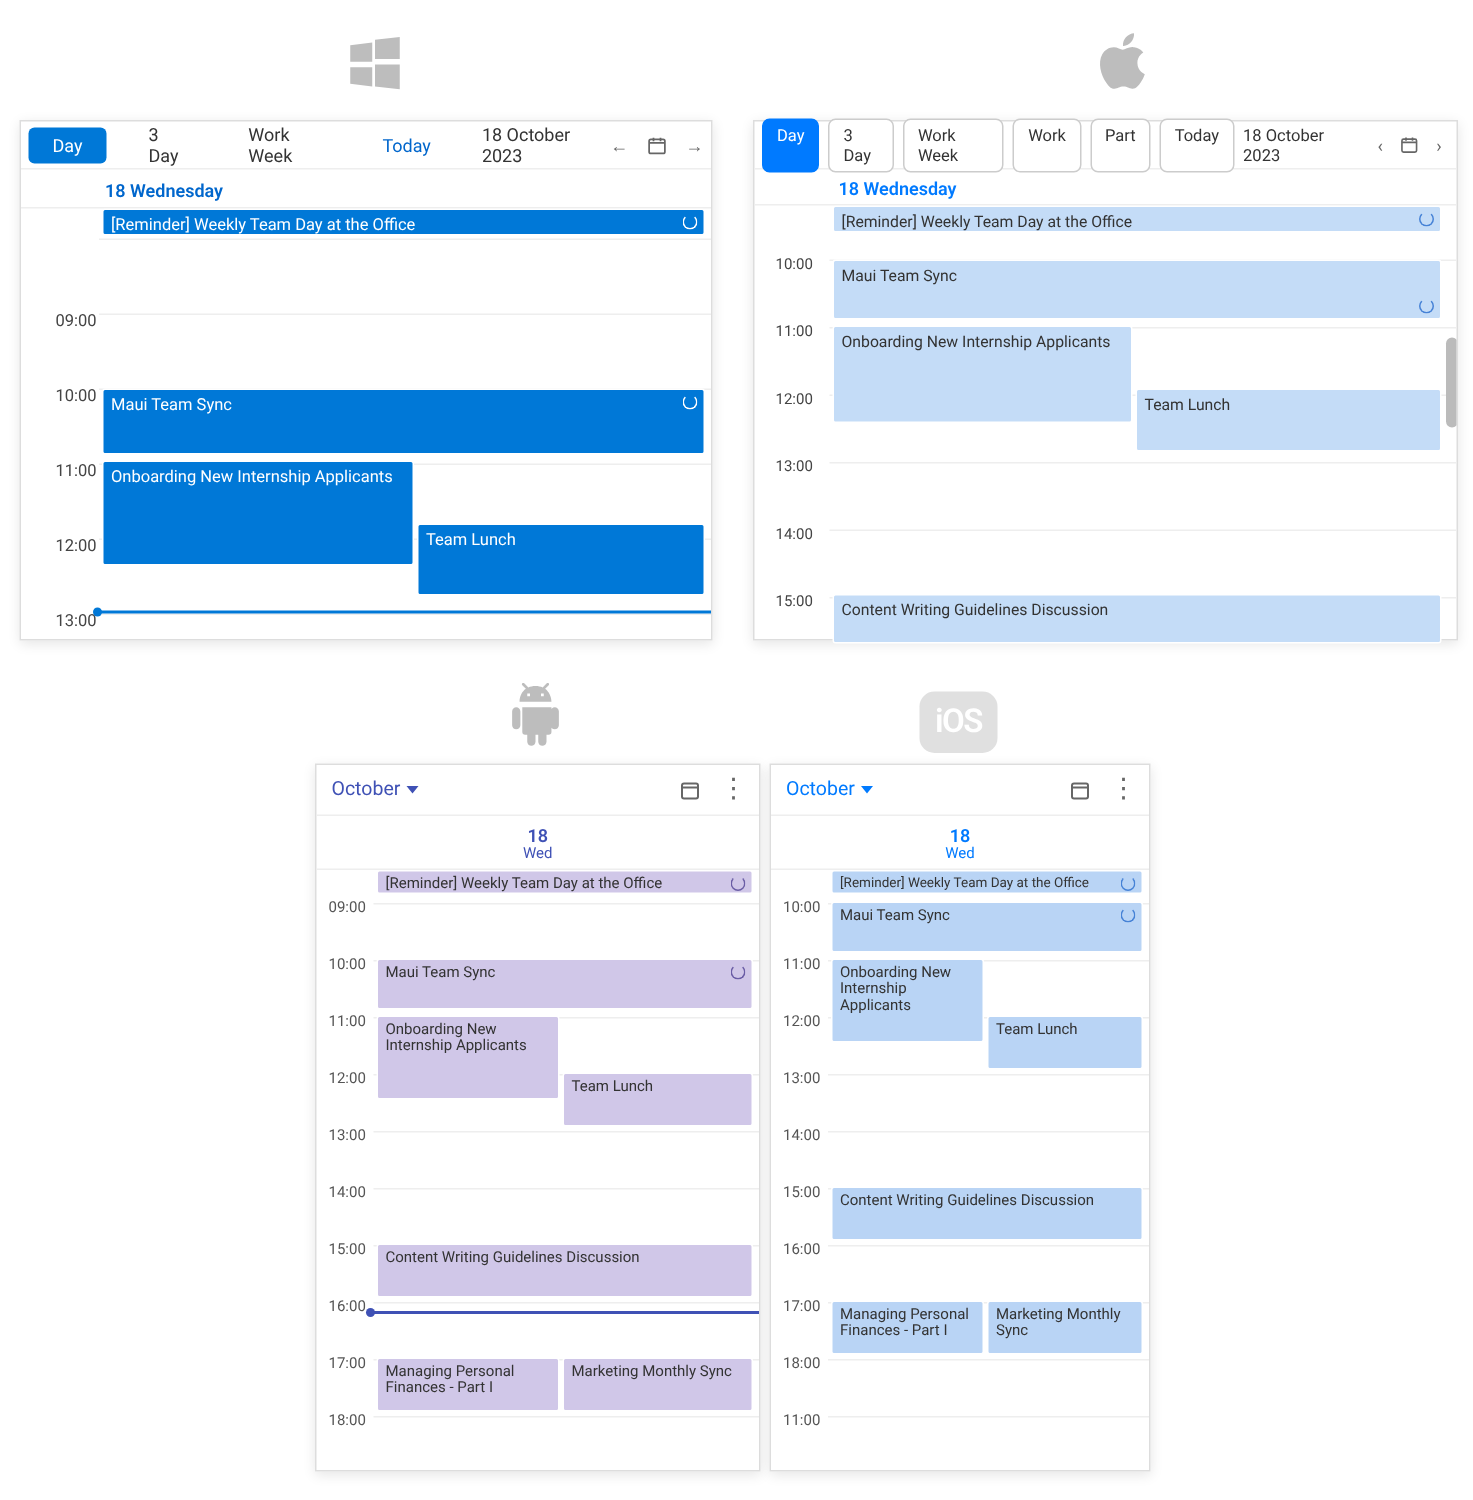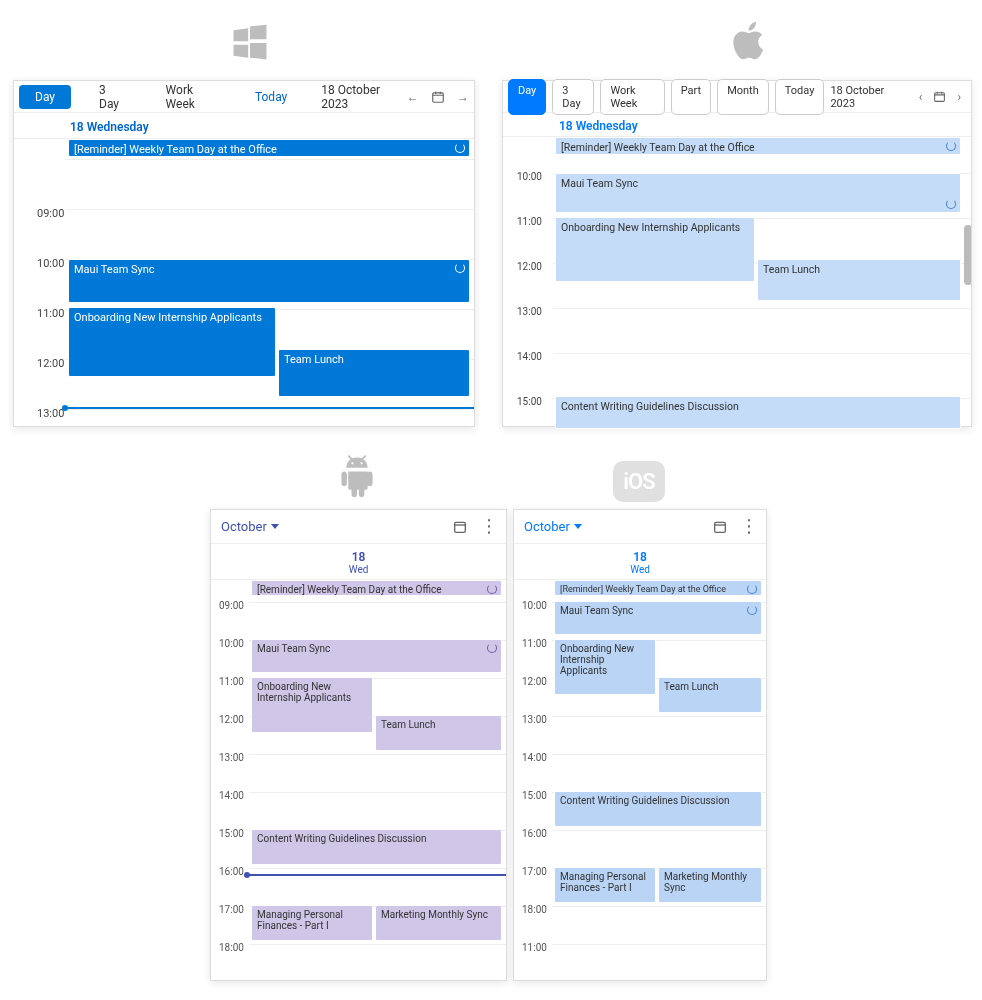--- a/index.html
+++ b/index.html
@@ -156,22 +156,22 @@
       <div class="win-now" style="top:268px;"></div>
     </div>
   </div>
 
   <div class="panel panel-mac">
     <div class="mac-toolbar">
       <div class="mac-seg">
         <span class="mac-btn active">Day</span>
         <span class="mac-btn">3 Day</span>
         <span class="mac-btn">Work Week</span>
+        <span class="mac-btn">Work</span>
         <span class="mac-btn">Part</span>
-        <span class="mac-btn">Month</span>
         <span class="mac-btn">Today</span>
       </div>
       <span class="mac-date">18 October 2023</span>
       <span class="mac-nav-ic">‹</span>
       <span class="mac-nav-ic">
         <svg width="13" height="13" viewBox="0 0 24 24" fill="none" stroke="currentColor" stroke-width="2">
             <rect x="3" y="5" width="18" height="16" rx="2"></rect>
             <path d="M3 9h18M8 3v4M16 3v4"></path>
           </svg>
       </span>

